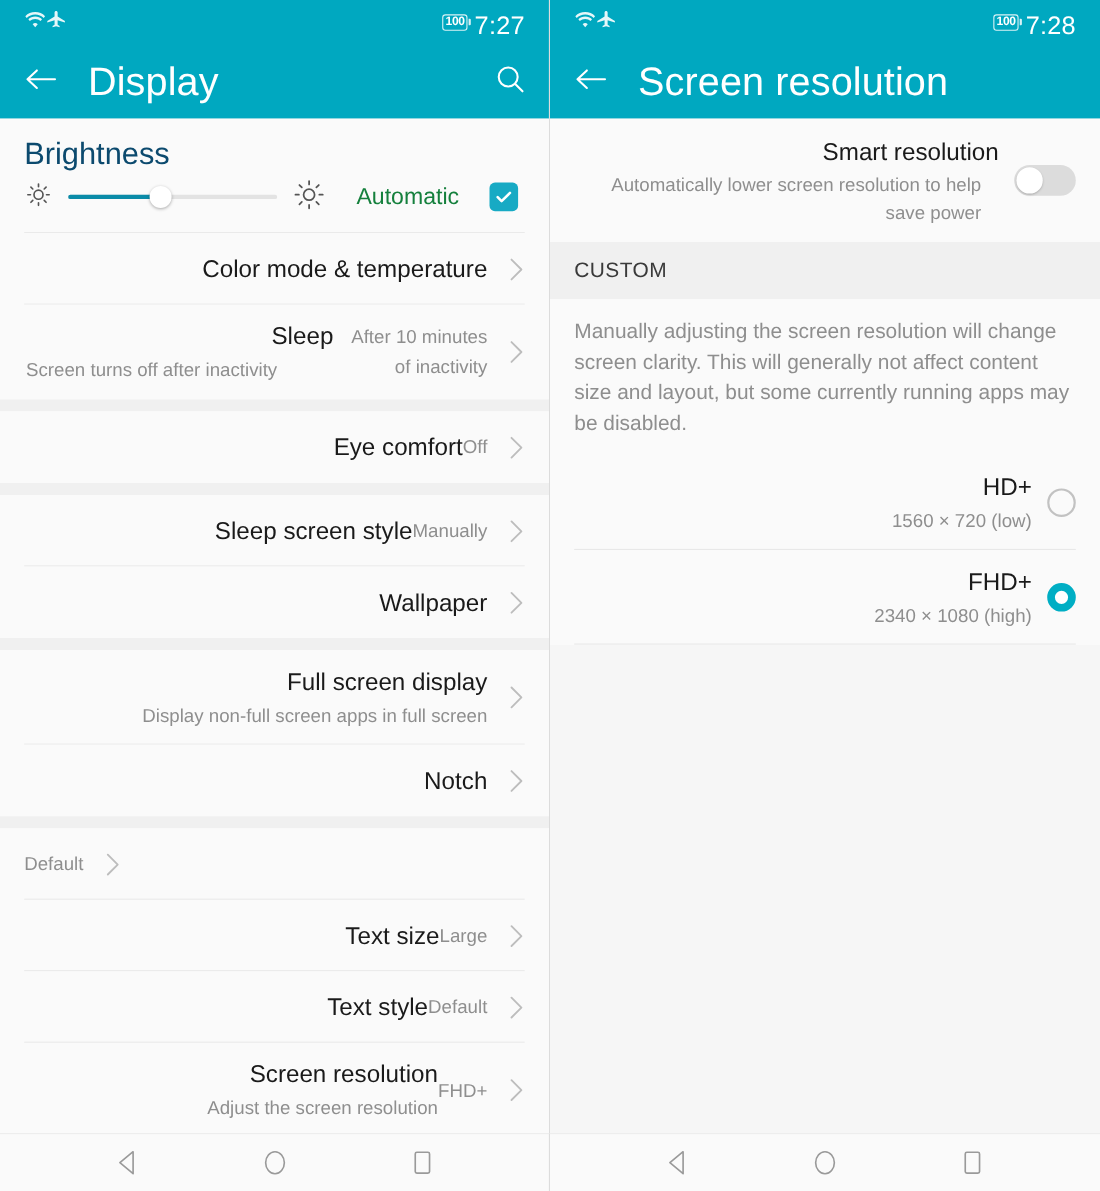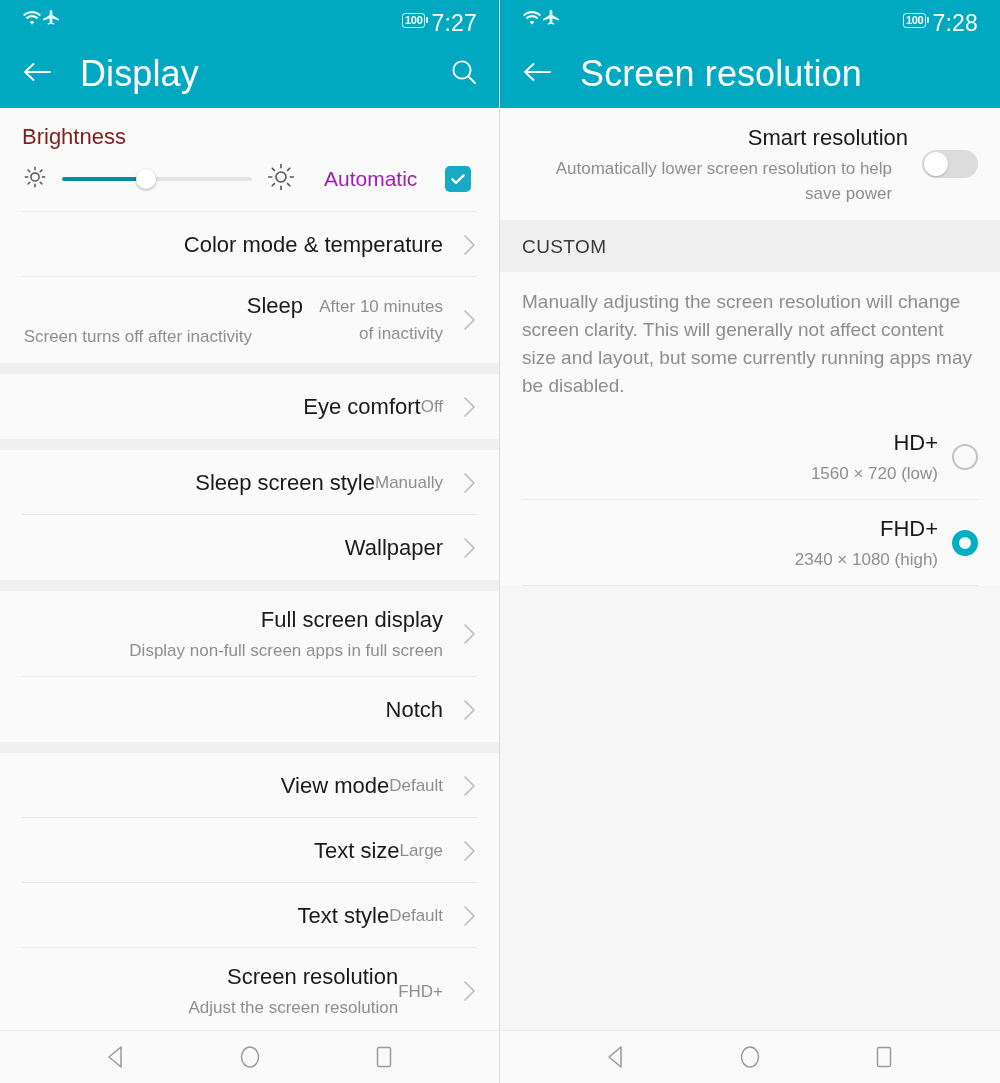--- a/index.html
+++ b/index.html
@@ -65,31 +65,31 @@
   }
   .row-main { flex: 1; padding: 14px 0; text-align: right; }
   .row-title { font-size: 22px; color: #1a1a1a; line-height: 30px; }
   .row-sub { font-size: 17px; color: #8e8e8e; line-height: 25px; margin-top: 3px; }
   .row-value { font-size: 17px; color: #8e8e8e; text-align: right; line-height: 27px; }
   .chev { width: 26px; display: flex; justify-content: flex-end; align-items: center; margin-left: 8px; }
 
   
   .brightness { padding: 16px 22px 12px 22px; background: #fafafa; position: relative; }
   .brightness .divider { position: absolute; left: 22px; right: 22px; bottom: 0; height: 1px; background: #e8e8e8; }
-  .brightness-title { font-size: 22px; color: #7f1d1d; margin-bottom: 8px; }
+  .brightness-title { font-size: 28px; color: #0c4a6e; margin-bottom: 2px; }
   .brightness-row { display: flex; align-items: center; gap: 14px; height: 42px; }
   .slider { position: relative; width: 190px; height: 20px; display: flex; align-items: center; }
   .track { position: absolute; left: 0; right: 0; height: 4px; background: #e3e3e3; border-radius: 2px; }
   .track-fill { position: absolute; left: 0; height: 4px; background: #0a8ba8; border-radius: 2px; }
   .thumb {
     position: absolute; width: 20px; height: 20px; border-radius: 50%;
     background: #ffffff; box-shadow: 0 1px 3px rgba(0,0,0,.33);
     transform: translateX(-10px);
   }
-  .auto-label { font-size: 21px; color: #a21caf; margin-left: 14px; }
+  .auto-label { font-size: 21px; color: #15803d; margin-left: 14px; }
   .checkbox {
     width: 26px; height: 26px; border-radius: 5px; background: #17aac4;
     display: flex; align-items: center; justify-content: center; margin-left: 14px;
   }
 
   
   .section-header {
     background: #f0f0f0; padding: 16px 22px 14px 22px;
     font-size: 19px; color: #3a3a3a; letter-spacing: .4px;
   }
@@ -291,23 +291,20 @@
                 <path d="M3 3l9 9-9 9" stroke="#bdbdbd" stroke-width="1.7" fill="none" stroke-linecap="round" stroke-linejoin="round"></path>
               </svg>
           </div>
         </div>
       </div>
 
       <div class="gap"></div>
 
       <div class="group">
         <div class="row">
-          <div class="row-main">
-            <div class="row-title">View mode</div>
-          </div>
           <div class="row-value">Default</div>
           <div class="chev">
             <svg width="15" height="24" viewBox="0 0 15 24">
                 <path d="M3 3l9 9-9 9" stroke="#bdbdbd" stroke-width="1.7" fill="none" stroke-linecap="round" stroke-linejoin="round"></path>
               </svg>
           </div>
           <div class="divider"></div>
         </div>
         <div class="row">
           <div class="row-main">

